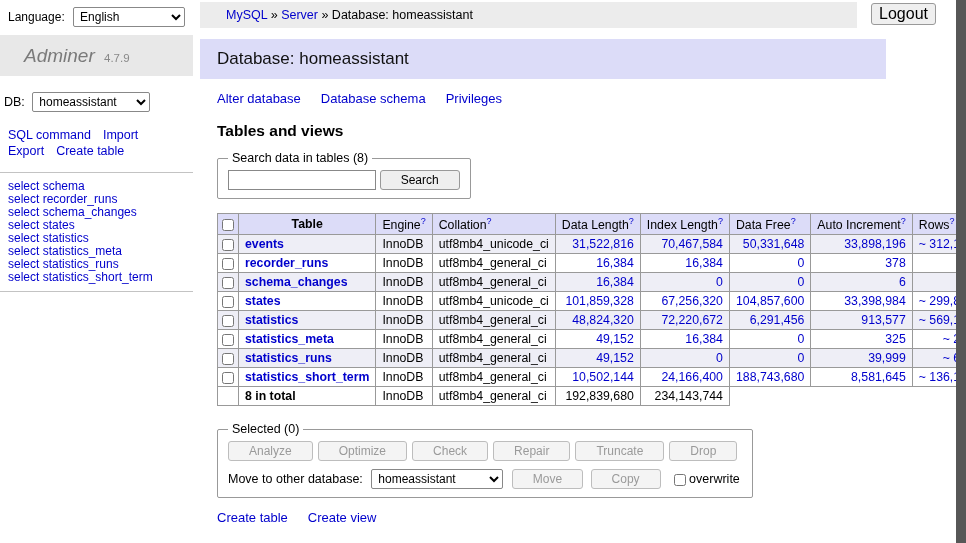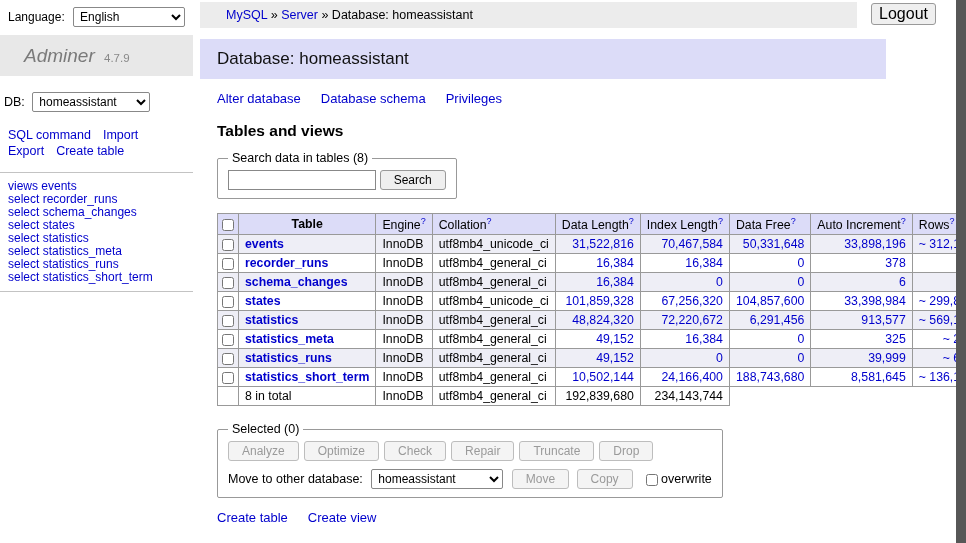--- a/index.html
+++ b/index.html
@@ -4,21 +4,21 @@
 <style>
   * { box-sizing: border-box; }
   html, body { margin: 0; padding: 0; }
   body {
     width: 966px; height: 543px; overflow: hidden; position: relative;
     background: #fff; color: #000;
     font-family: "Liberation Sans", "DejaVu Sans", sans-serif; font-size: 13px;
   }
   a { color: var(--link, #0000cc); text-decoration: none; cursor: pointer; }
   button {
-    font-family: inherit; font-size: 12px; padding: 2px 13px;
+    font-family: inherit; font-size: 12px; padding: 2px 20px;
     background: #efefef; border: 1px solid #999; border-radius: 3px; color: #000;
   }
   button:disabled { color: #9a9a9a; border-color: #bdbdbd; background: #f4f4f4; }
   select {
     font-family: inherit; font-size: 12px; padding: 1px 2px;
     border: 1px solid #888; background: #fff; border-radius: 2px;
   }
   input[type=text] { border: 1px solid #888; font-size: 12px; padding: 2px 3px; font-family: inherit; }
   input[type=checkbox] { margin: 0; width: 12px; height: 12px; vertical-align: middle; }
 
@@ -77,21 +77,21 @@
     border: 1px solid #999; padding: 2px 6px; height: 17px; white-space: nowrap;
   }
   .db-table thead th { background: var(--accent, #ddddfa); font-weight: normal; text-align: left; }
   .db-table thead th.col-table { font-weight: bold; text-align: center; min-width: 112px; }
   .db-table .check { padding: 2px 4px; text-align: center; }
   sup.help { font-size: 9px; color: var(--link, #0000cc); }
   td.num { text-align: right; }
   td.tname a { font-weight: bold; }
   tr.odd td { background: #eeeef6; }
   tr.total-row td { background: #fff; }
-  tr.total-row td.label { font-weight: normal; }
+  tr.total-row td.label { font-weight: bold; }
   tr.total-row td.plain { color: #000; }
   td.noborder { border: none; }
 
   
   .sel-buttons button { margin-right: 5px; }
   .move-row { margin-top: 8px; font-size: 12.5px; }
   .move-row select { width: 132px; margin: 0 5px; }
   .move-row button { margin-right: 4px; }
   .ow { margin-left: 6px; }
   .ow span { margin-left: 3px; }
@@ -127,21 +127,21 @@
       <label>DB:</label>
       <select>
         <option>homeassistant</option>
       </select>
     </div>
     <div class="sidebar-actions" id="sidebar-actions">
         <div class="row"><a href="#">SQL command</a><a href="#">Import</a></div>
         <div class="row"><a href="#">Export</a><a href="#">Create table</a></div>
       </div>
     <ul class="table-links" id="table-links">
-        <li><a href="#">views events</a></li>
+        <li><a href="#">select schema</a></li>
         <li><a href="#">select recorder_runs</a></li>
         <li><a href="#">select schema_changes</a></li>
         <li><a href="#">select states</a></li>
         <li><a href="#">select statistics</a></li>
         <li><a href="#">select statistics_meta</a></li>
         <li><a href="#">select statistics_runs</a></li>
         <li><a href="#">select statistics_short_term</a></li>
       </ul>
   </aside>
 

